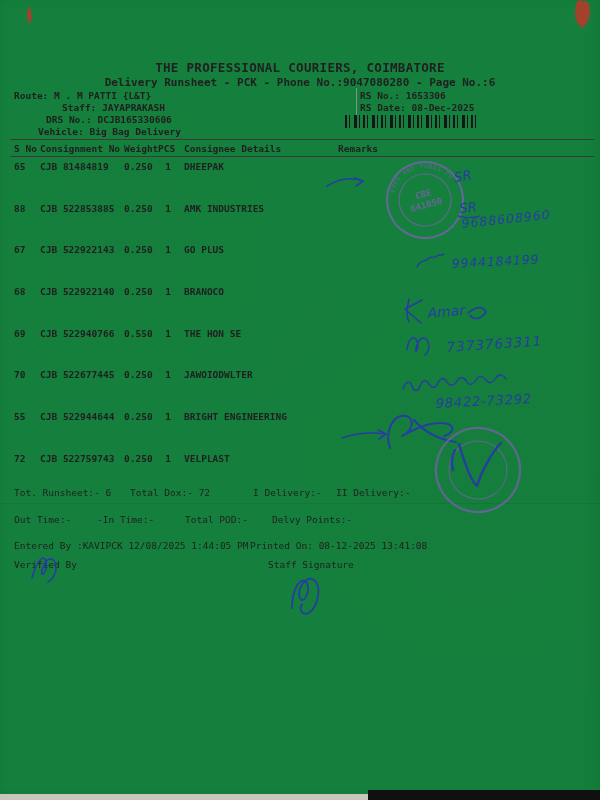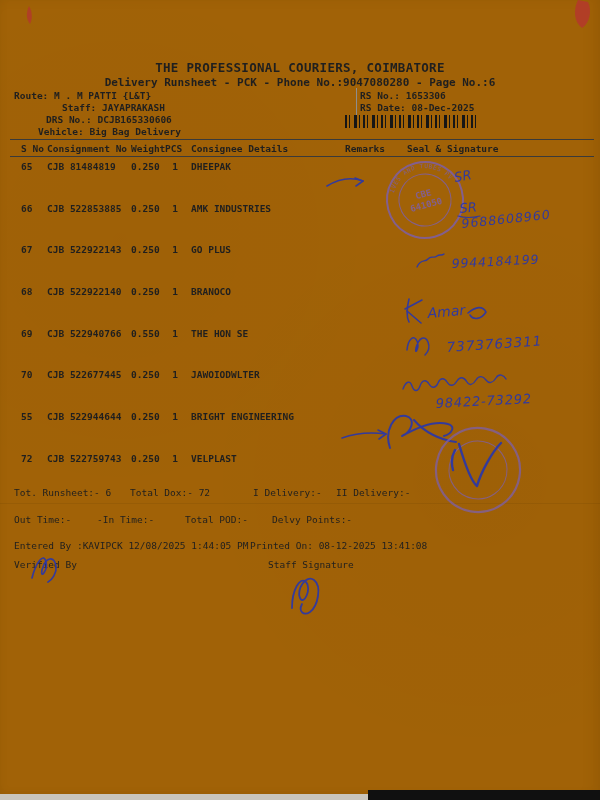--- a/index.html
+++ b/index.html
@@ -1,30 +1,30 @@
 <!DOCTYPE html>
 <html><head>
 <meta charset="utf-8">
 <style>
   html,body{margin:0;padding:0;background:#e9e7e1;}
-  .page{position:relative;width:600px;height:800px;background:#a16207;overflow:hidden;
+  .page{position:relative;width:600px;height:800px;background:#15803d;overflow:hidden;
         font-family:"DejaVu Sans Mono","Liberation Mono",monospace;color:#1f1f1f;
         box-shadow:inset -8px 0 14px rgba(0,0,0,.045), inset 0 -6px 10px rgba(0,0,0,.05);}
   .page::before{content:"";position:absolute;inset:0;pointer-events:none;
         background:radial-gradient(circle at 20% 30%, rgba(0,0,0,.015), transparent 40%),
                    radial-gradient(circle at 80% 60%, rgba(0,0,0,.02), transparent 45%);}
   .abs{position:absolute;}
   .title{top:60px;left:0;right:0;text-align:center;font-weight:bold;font-size:12.5px;letter-spacing:.3px;white-space:nowrap;}
   .subtitle{top:76px;left:0;right:0;text-align:center;font-weight:bold;font-size:11px;white-space:nowrap;}
   .meta{font-size:9.5px;font-weight:bold;white-space:nowrap;text-align:center;}
   .rule{height:1.3px;background:#3a3a3a;left:10px;right:6px;}
   .vline{width:1px;background:#8d8d8d;}
   .crease{left:0;right:0;height:1px;background:rgba(0,0,0,.06);}
   .thead,.trow{display:grid;grid-template-columns:26px 84px 34px 26px 154px 62px 1fr;
-        padding-left:14px;font-size:9.5px;font-weight:bold;margin-left:7px;}
+        padding-left:14px;font-size:9.5px;font-weight:bold;}
   .thead{position:absolute;top:143px;left:0;right:0;}
   .rows{position:absolute;top:161px;left:0;right:0;}
   .trow{height:41.7px;align-items:start;}
   .thead>div,.trow>div{white-space:nowrap;}
   .c-pcs{text-align:center;padding-right:6px;}
   .foot{font-size:9.5px;font-weight:normal;white-space:nowrap;}
   .barcode{background:repeating-linear-gradient(90deg,
         #161616 0 2px,transparent 2px 4px,#161616 4px 5px,transparent 5px 9px,
         #161616 9px 12px,transparent 12px 14px,#161616 14px 15px,transparent 15px 18px);}
   .ink{position:absolute;top:0;left:0;pointer-events:none;}
@@ -53,36 +53,35 @@
   <div class="abs barcode" style="top:115px;left:345px;width:132px;height:13px;"></div>
 
   <div class="abs rule" style="top:139px;"></div>
   <div class="thead">
     <div>S No</div>
     <div>Consignment No</div>
     <div>Weight</div>
     <div>PCS</div>
     <div>Consignee Details</div>
     <div>Remarks</div>
-    <div>Seal &amp; Signature</div>
   </div>
   <div class="abs rule" style="top:156px;"></div>
 
   <div class="rows">
     <div class="trow">
       <div>65</div>
       <div>CJB 81484819</div>
       <div>0.250</div>
       <div class="c-pcs">1</div>
       <div>DHEEPAK</div>
       <div></div>
       <div></div>
     </div>
     <div class="trow">
-      <div>66</div>
+      <div>88</div>
       <div>CJB 522853885</div>
       <div>0.250</div>
       <div class="c-pcs">1</div>
       <div>AMK INDUSTRIES</div>
       <div></div>
       <div></div>
     </div>
     <div class="trow">
       <div>67</div>
       <div>CJB 522922143</div>

